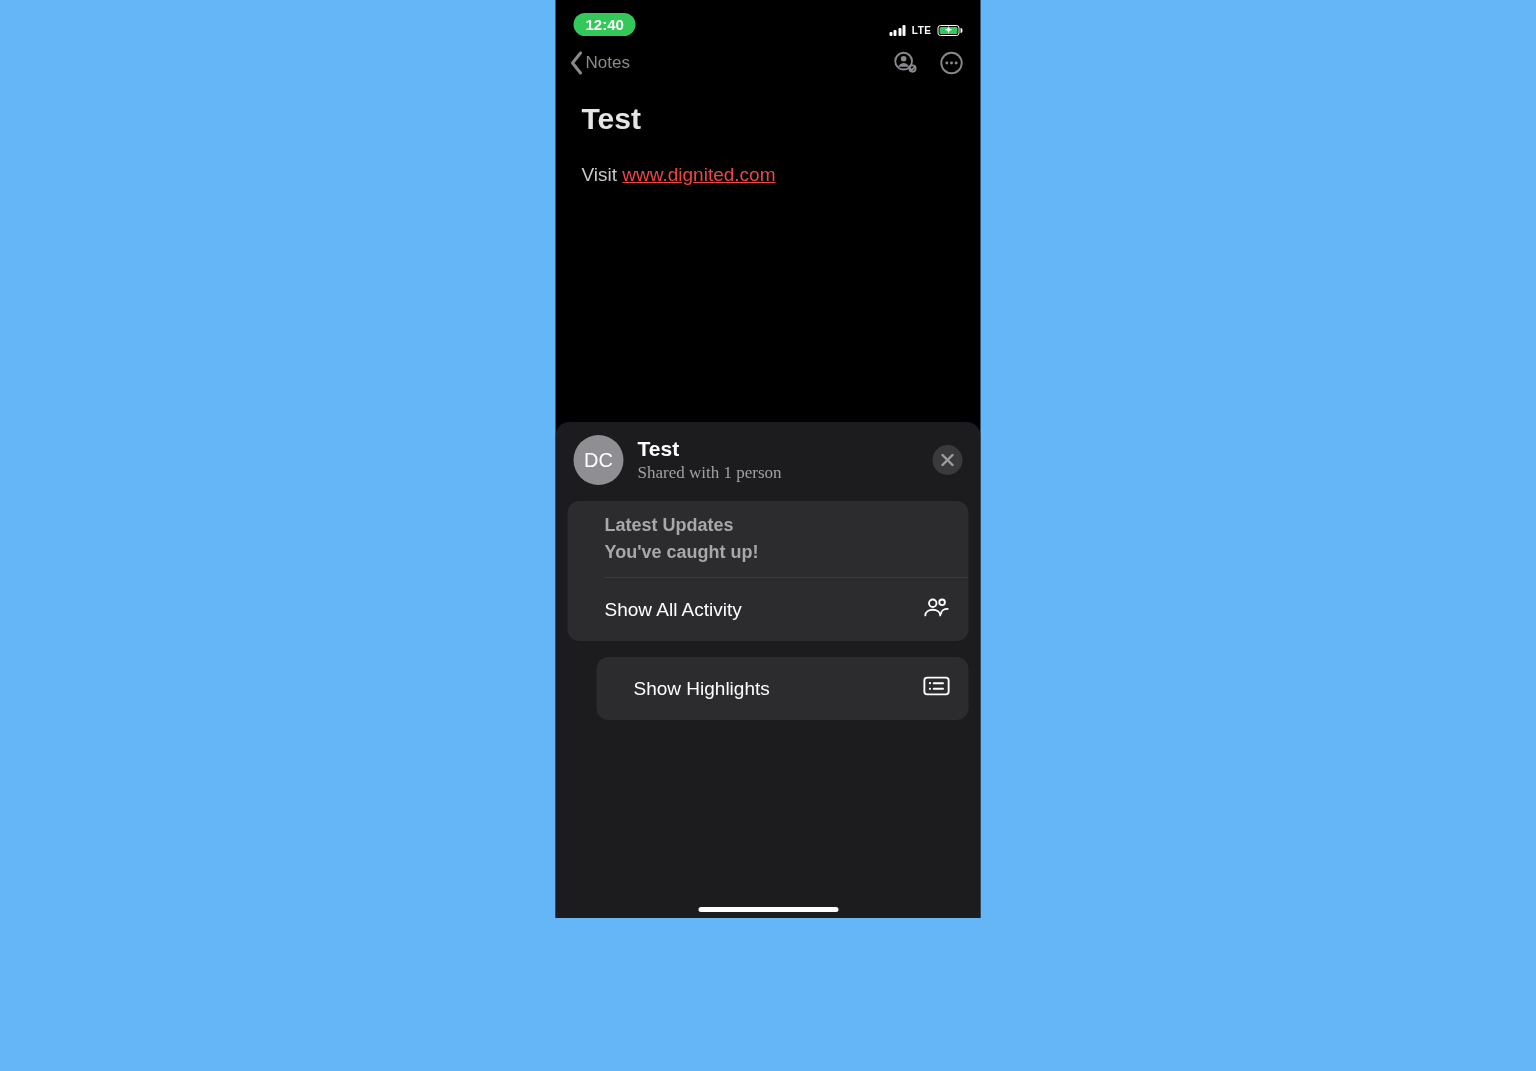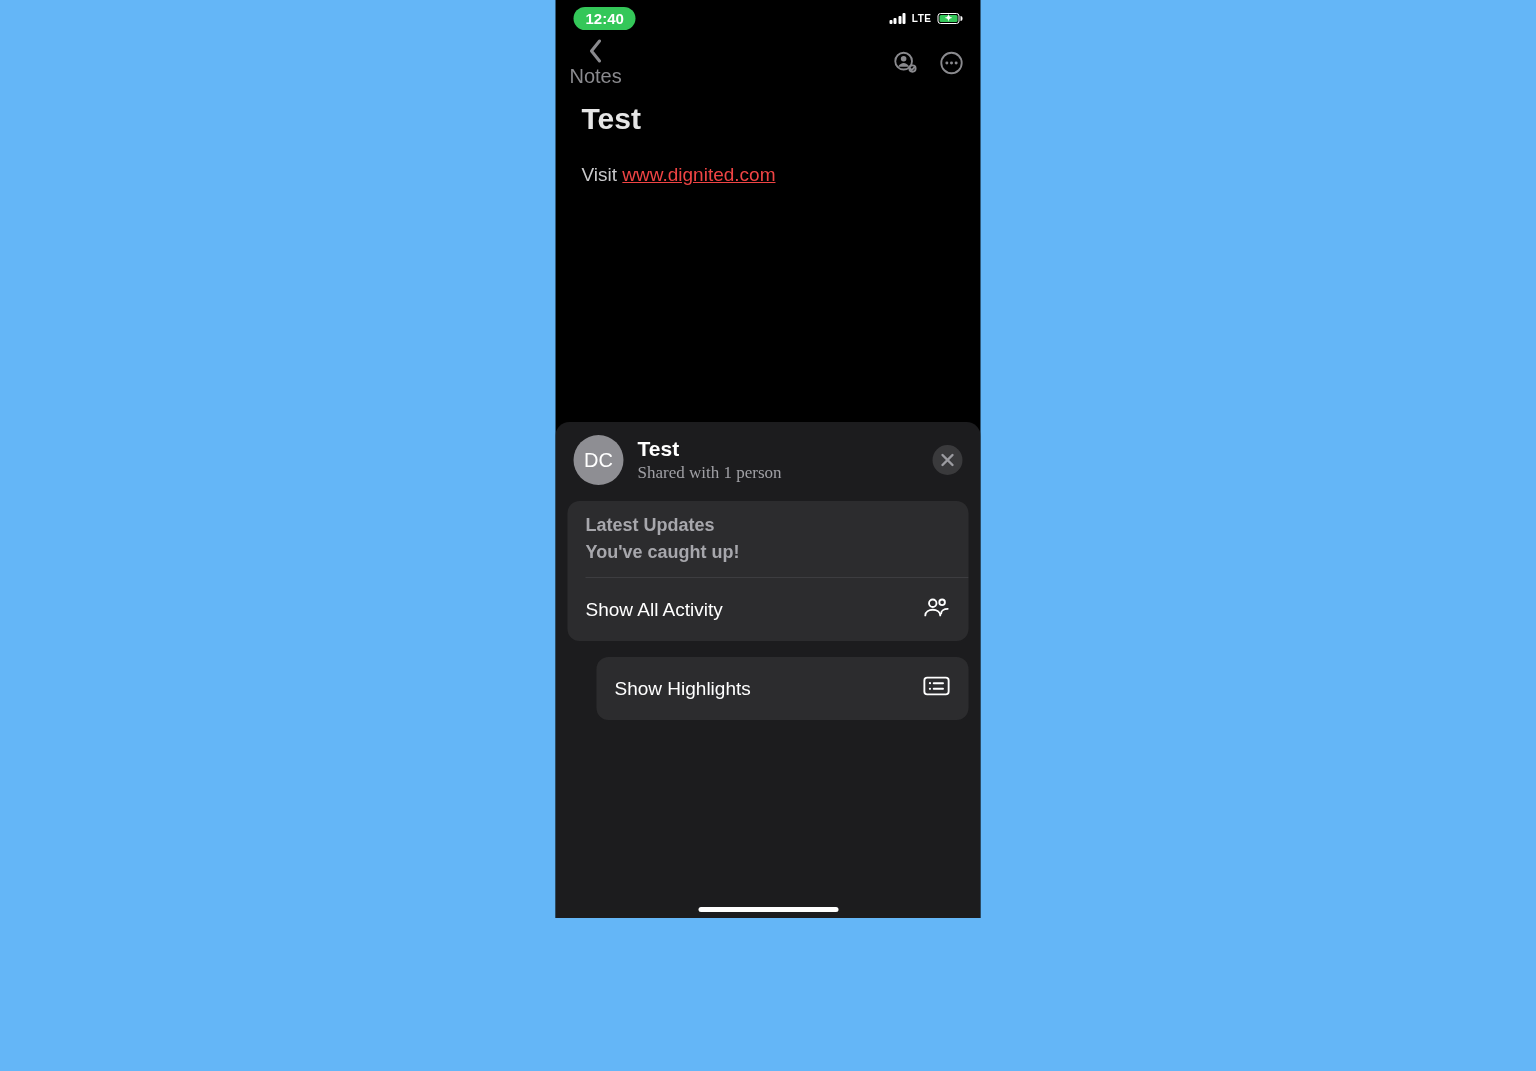--- a/index.html
+++ b/index.html
@@ -23,21 +23,21 @@
     border-radius: 0;
     overflow: hidden;
   }
 
   
   .status-bar {
     position: relative;
     height: 36px;
     width: 100%;
     display: flex;
-    align-items: center;
+    align-items: flex-end;
     justify-content: space-between;
     padding: 0 18px;
     color: #fff;
   }
   .time-pill {
     background: #34C759;
     color: #fff;
     font-weight: 600;
     font-size: 15px;
     padding: 3px 12px;
@@ -99,23 +99,22 @@
     height: 54px;
     display: flex;
     align-items: center;
     justify-content: space-between;
     padding: 0 14px;
     color: #8a8a8e;
     position: relative;
   }
   .nav-back {
     display:flex; align-items:center; gap:2px;
-    font-size: 20px;
+    font-size: 17px;
     color: #8a8a8e;
-    flex-direction: column;
   }
   .nav-right { display:flex; align-items:center; gap:16px;}
   .iconbtn {
     width: 30px; height:30px;
     display:flex; align-items:center; justify-content:center;
     color:#8a8a8e;
   }
   .iconbtn svg { width:26px; height:26px; }
   .chev { width:14px; height:24px; }
 
@@ -175,20 +174,21 @@
     color:#9c9ca1;
     display:flex; align-items:center; justify-content:center;
   }
   .close-btn svg { width:14px; height:14px; }
 
   .card {
     background:#2c2c2e;
     border-radius: 12px;
     overflow:hidden;
     margin-top: 4px;
+    padding-left: 19px;
   }
   .card + .card, .card-gap { margin-top: 16px; margin-left: 29px; }
   .card-section {
     padding: 14px 18px;
   }
   .section-head { color:#a7a7ac; font-size:18px; font-weight:600;}
   .section-text { color:#a7a7ac; font-size:18px; margin-top:6px;font-weight:bold;}
   .divider {
     height:1px; background:#3d3d40; margin-left:18px;
   }

